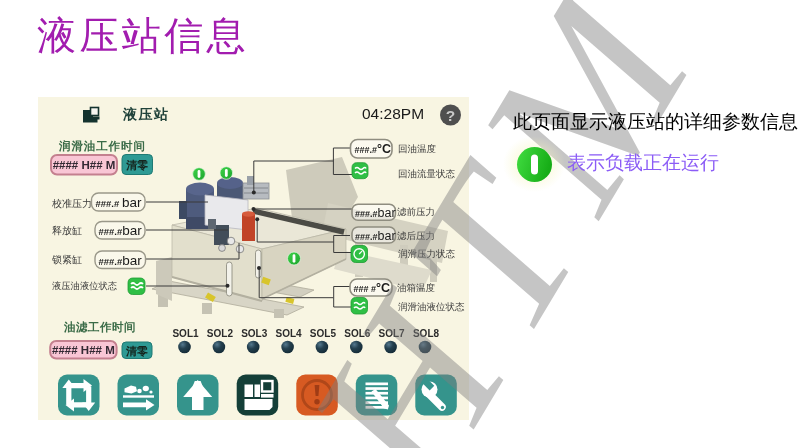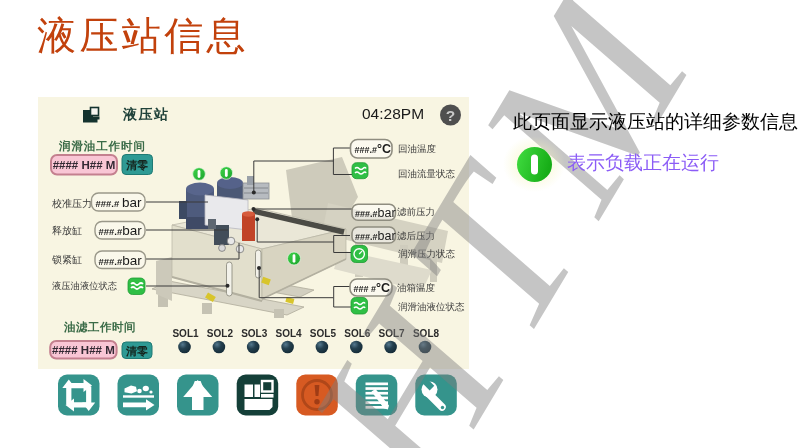--- a/index.html
+++ b/index.html
@@ -1,20 +1,20 @@
 <!DOCTYPE html>
 <html><head>
 <meta charset="utf-8">
 <style>
   html,body{margin:0;padding:0;}
   body{width:800px;height:448px;background:#ffffff;overflow:hidden;position:relative;
        font-family:"Liberation Sans",sans-serif;}
   #title{position:absolute;left:37px;top:9px;font-size:39px;font-weight:100;
-         color:#c2410c;letter-spacing:3.4px;z-index:8;}
-  #panel{position:absolute;left:38px;top:97px;width:431px;height:272px;
+         color:#a21caf;letter-spacing:3.4px;z-index:8;}
+  #panel{position:absolute;left:38px;top:97px;width:431px;height:323px;
          background:#f8f5e2;z-index:1;}
   #wm{position:absolute;left:0;top:0;width:800px;height:448px;z-index:5;
       pointer-events:none;overflow:hidden;}
   #wmtext{position:absolute;left:240px;top:132px;width:520px;height:220px;
           font-family:"Liberation Serif",serif;font-size:220px;line-height:220px;
           font-weight:normal;font-style:italic;text-align:center;
           color:rgba(126,126,126,0.45);letter-spacing:25px;white-space:nowrap;
           transform:rotate(-59deg);transform-origin:center center;}
   #rtext1{position:absolute;left:513px;top:109px;font-size:19px;color:#000000;z-index:7;}
   #rtext2{position:absolute;left:567px;top:150px;font-size:19px;color:#8b5cf6;z-index:7;}

